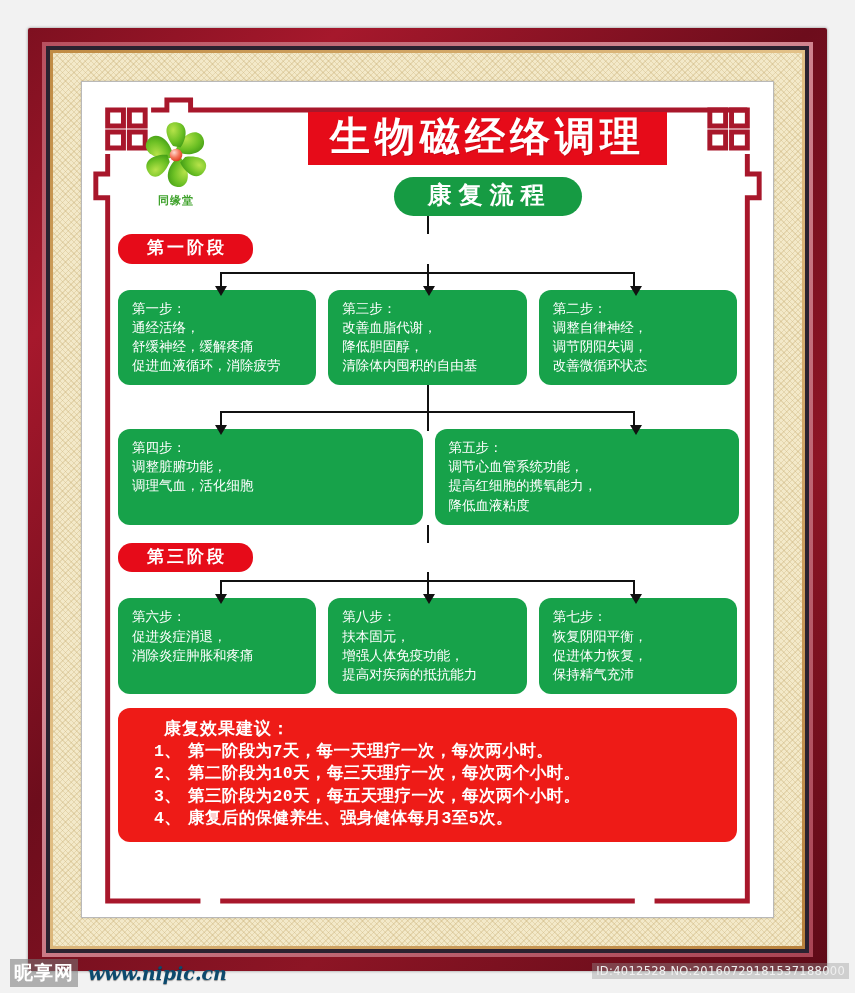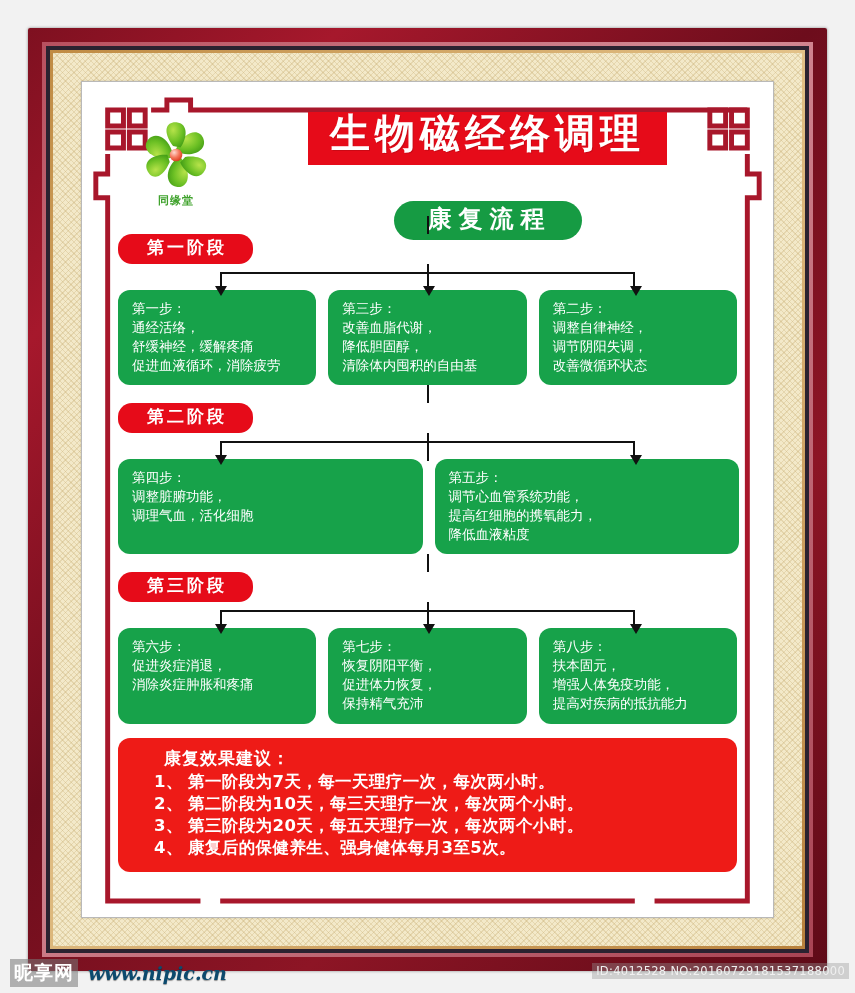--- a/index.html
+++ b/index.html
@@ -101,35 +101,34 @@
   }
   .main-title {
     display: inline-block;
     background: #e60b19;
     color: #ffffff;
     font-size: 40px;
     font-weight: bold;
     letter-spacing: 5px;
     padding: 3px 22px 7px 22px;
     line-height: 1.08;
-    font-family: Liberation Mono, monospace;
+    font-family: Liberation Sans, sans-serif;
     text-shadow: 1px 1px 0 rgba(0,0,0,.12);
   }
   .sub-title-wrap { margin-top: 12px; }
   .sub-title {
     display: inline-block;
     background: #169b43;
     color: #ffffff;
     font-size: 24px;
     font-weight: bold;
     letter-spacing: 7px;
     padding: 6px 30px 8px 34px;
     border-radius: 22px;
     line-height: 1.05;
-    margin-top: 24px;
   }
 
   
   .flow { position: relative; margin-top: 4px; }
 
   .stage-row { text-align: left; }
   .stage-badge {
     display: inline-block;
     background: #e60b19;
     color: #ffffff;
@@ -187,20 +186,21 @@
   .step-line { white-space: nowrap; }
   .step-line.head { }
 
   
   .rec-box {
     margin-top: 14px;
     background: #ee1b17;
     color: #ffffff;
     border-radius: 12px;
     padding: 9px 18px 12px 36px;
+    font-family: Liberation Mono, monospace;
   }
   .rec-title {
     font-size: 17px;
     font-weight: bold;
     letter-spacing: 1px;
     margin-bottom: 1px;
     margin-left: 10px;
   }
   .rec-item {
     font-size: 16.5px;
@@ -357,23 +357,20 @@
                       <div class="step-line head">第二步：</div>
                       <div class="step-line">调整自律神经，</div>
                       <div class="step-line">调节阴阳失调，</div>
                       <div class="step-line">改善微循环状态</div>
                     </div>
                   </div>
 
                   <div class="conn-in">
                     <div class="vline"></div>
                   </div>
-                  <div class="stage-row">
-                    <div class="stage-badge">第二阶段</div>
-                  </div>
                   <div class="conn">
                     <div class="vstub"></div>
                     <div class="hbar" style="left:16.5%; right:16.5%;"></div>
                     <div class="drop" style="left:16.5%; height:16px;"></div>
                     <div class="drop" style="left:50%; height:20px; transform:translateX(-1px);"></div>
                     <div class="drop" style="right:16.5%; height:16px;"></div>
                     <div class="arrowhead" style="left:16.5%; top:22px;"></div>
                     <div class="arrowhead" style="left:83.5%; top:22px;"></div>
                   </div>
                   <div class="steps-row">
@@ -406,30 +403,30 @@
                     <div class="arrowhead" style="left:50%; top:22px;"></div>
                     <div class="arrowhead" style="left:83.5%; top:22px;"></div>
                   </div>
                   <div class="steps-row">
                     <div class="step-box">
                       <div class="step-line head">第六步：</div>
                       <div class="step-line">促进炎症消退，</div>
                       <div class="step-line">消除炎症肿胀和疼痛</div>
                     </div>
                     <div class="step-box">
+                      <div class="step-line head">第八步：</div>
+                      <div class="step-line">扶本固元，</div>
+                      <div class="step-line">增强人体免疫功能，</div>
+                      <div class="step-line">提高对疾病的抵抗能力</div>
+                    </div>
+                    <div class="step-box">
                       <div class="step-line head">第七步：</div>
                       <div class="step-line">恢复阴阳平衡，</div>
                       <div class="step-line">促进体力恢复，</div>
                       <div class="step-line">保持精气充沛</div>
-                    </div>
-                    <div class="step-box">
-                      <div class="step-line head">第八步：</div>
-                      <div class="step-line">扶本固元，</div>
-                      <div class="step-line">增强人体免疫功能，</div>
-                      <div class="step-line">提高对疾病的抵抗能力</div>
                     </div>
                   </div>
 
                   <div class="rec-box">
                     <div class="rec-title">康复效果建议：</div>
                     <div class="rec-item">
                       <span class="rec-num">1、</span><span>第一阶段为7天，每一天理疗一次，每次两小时。</span>
                     </div>
                     <div class="rec-item">
                       <span class="rec-num">2、</span><span>第二阶段为10天，每三天理疗一次，每次两个小时。</span>

